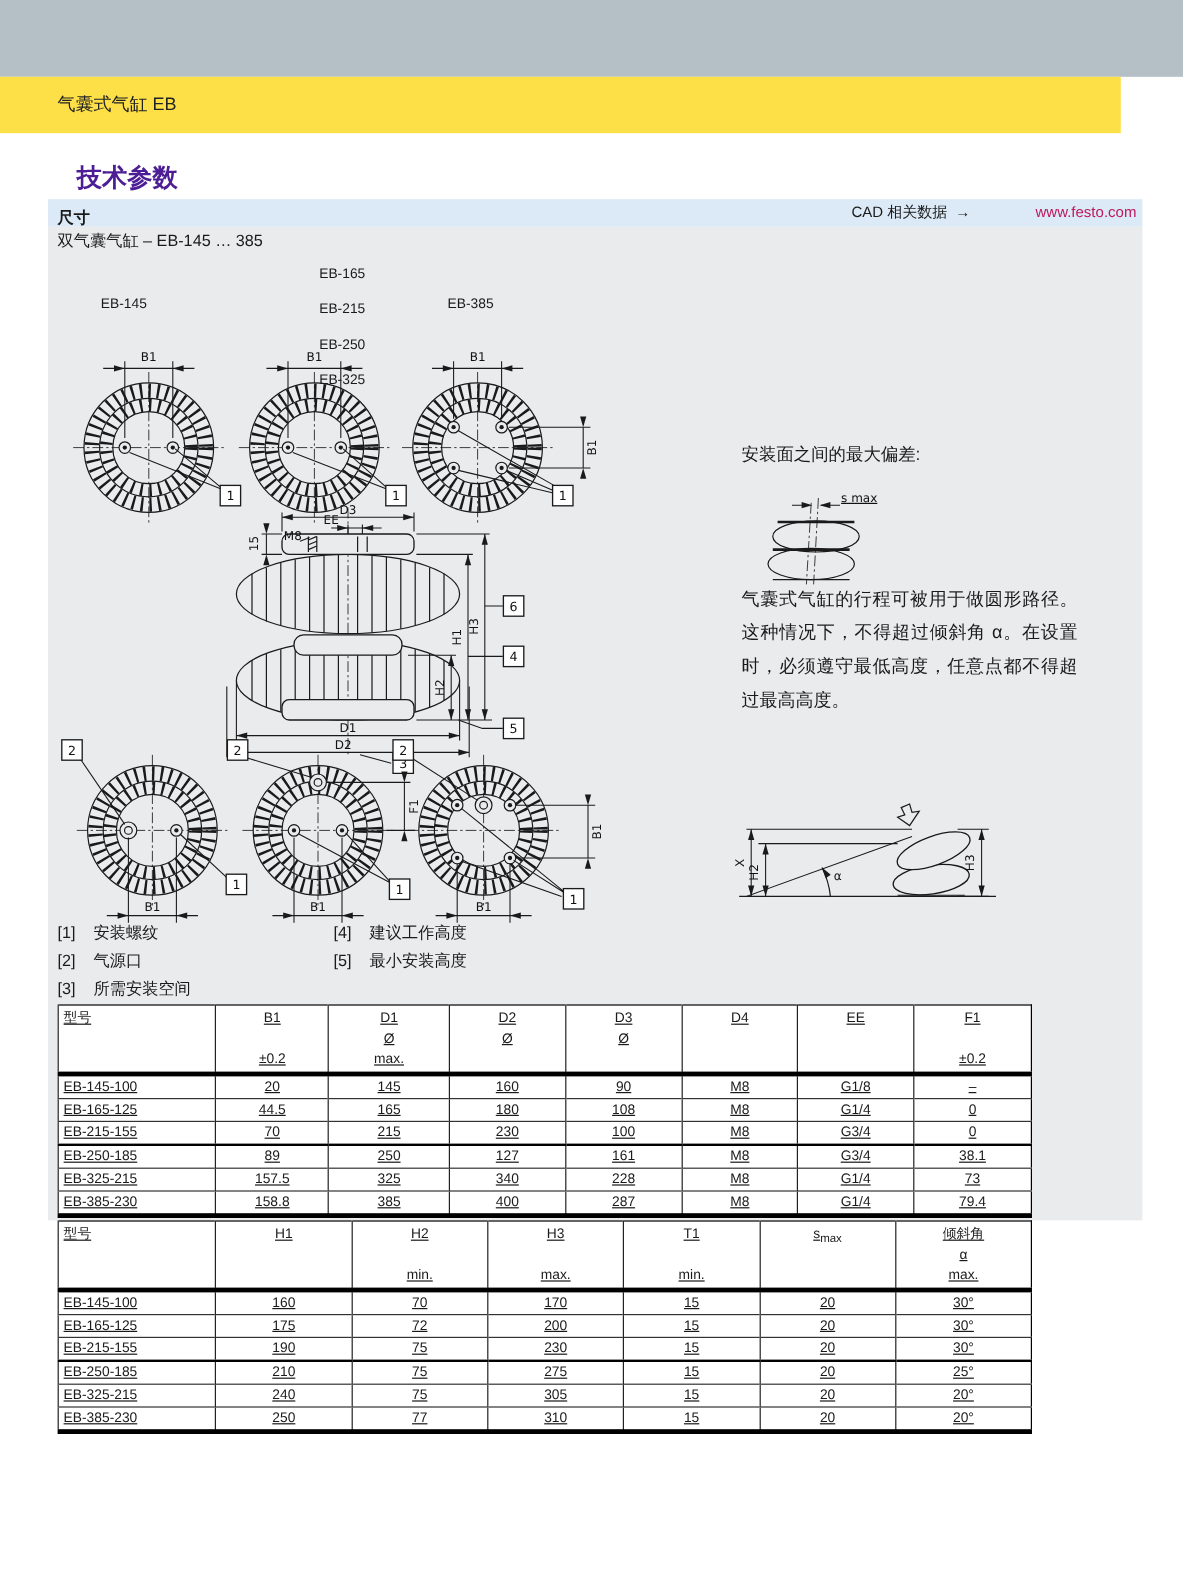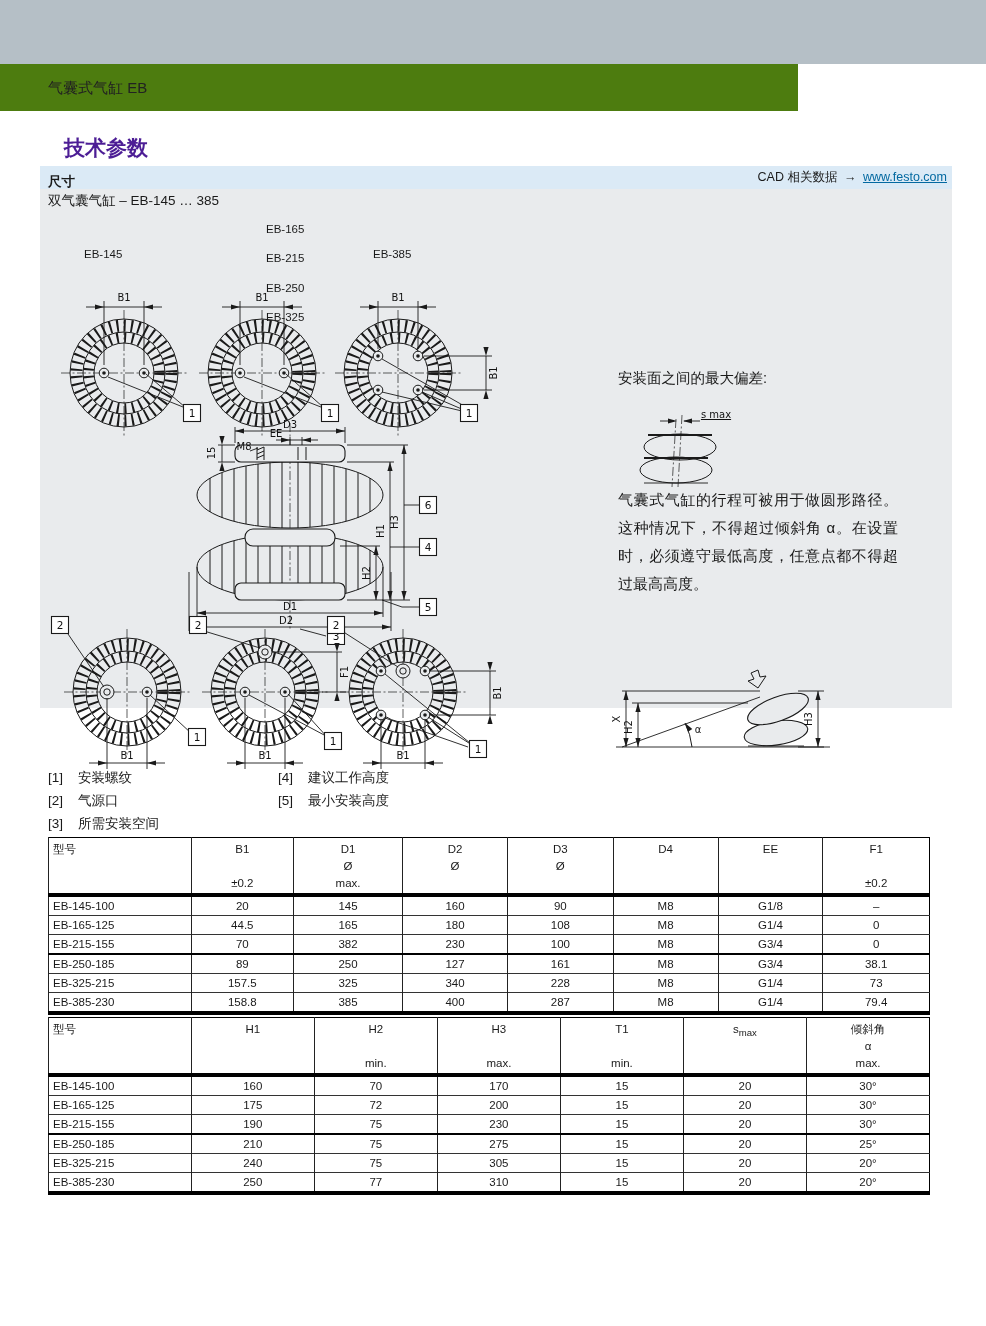--- a/index.html
+++ b/index.html
@@ -1,48 +1,48 @@
 <!DOCTYPE html>
 <html><head>
 <meta charset="utf-8">
 <style>
   html,body{margin:0;padding:0;background:#fff;}
   body{font-family:"Liberation Sans","DejaVu Sans",sans-serif;color:#1a1a1a;}
   .page{position:relative;width:986px;height:1326px;background:#fff;overflow:hidden;}
   .banner{position:absolute;left:0;top:0;width:986px;height:64px;background:#b5bfc6;}
-  .strip{position:absolute;left:0;top:64px;width:798px;height:47px;background:#4d7c0f;}
+  .strip{position:absolute;left:0;top:64px;width:934px;height:47px;background:#fde047;}
   .strip .t{position:absolute;left:48px;top:0;line-height:47px;font-size:15px;color:#222;}
   .h-tech{position:absolute;left:48px;top:118px;font-size:21px;font-weight:bold;color:#4c1d95;margin:16px;text-align:right;}
   .dimsbar{position:absolute;left:40px;top:166px;width:912px;height:23px;background:#dbeaf6;}
   .dimsbar .lbl{position:absolute;left:8px;top:4px;line-height:23px;font-weight:bold;font-size:13.5px;}
   .dimsbar .cad{position:absolute;right:5px;top:0;line-height:23px;font-size:12.5px;}
-  .dimsbar .cad a{color:#0369a1;text-decoration:underline;cursor:pointer;}
+  .dimsbar .cad a{color:#be185d;cursor:pointer;margin-left:48px;}
   .dimsbar .arrow{font-weight:bold;margin:0 3px;}
-  .panel{position:absolute;left:40px;top:189px;width:912px;height:519px;background:#e9ebed;}
+  .panel{position:absolute;left:40px;top:189px;width:912px;height:828px;background:#e9ebed;}
   .panel .sub{position:absolute;left:8px;top:3px;font-size:13.5px;}
   .vlab{position:absolute;font-size:11.5px;white-space:pre-line;line-height:14.7px;}
   .abs{position:absolute;}
   .notetitle{position:absolute;left:578px;top:180px;font-size:14.5px;text-align:right;}
   .para{position:absolute;left:578px;top:297px;width:280px;font-size:15px;line-height:28px;text-align:justify;}
   .lgitem{position:absolute;font-size:13.5px;}
   .lgitem .n{display:inline-block;width:30px;}
   
   .ln{fill:none;stroke:#1a1a1a;stroke-width:1;}
   .ln2{fill:none;stroke:#1a1a1a;stroke-width:2.2;}
   .lnW{fill:#e9ebed;stroke:#1a1a1a;stroke-width:1;}
   .lnP{fill:#e9ebed;stroke:#1a1a1a;stroke-width:1.1;}
   .dk{fill:#1a1a1a;}
   .cl{stroke:#1a1a1a;stroke-width:.7;stroke-dasharray:9 2.5 2 2.5;fill:none;}
   .hA{fill:none;stroke:#1a1a1a;stroke-width:12;stroke-dasharray:2 5.2;}
   .hB{fill:none;stroke:#1a1a1a;stroke-width:10.5;stroke-dasharray:2 5.6;}
   .dm{stroke:#1a1a1a;stroke-width:.9;fill:none;}
   svg text{font-family:"DejaVu Sans","Liberation Sans",sans-serif;font-size:10px;fill:#111;}
   svg text.ct{font-size:10.5px;}
   
-  table.dt{position:absolute;left:48px;width:882px;border-collapse:collapse;table-layout:fixed;font-size:11.5px;background:#fff;}
+  table.dt{position:absolute;left:48px;width:812px;border-collapse:collapse;table-layout:fixed;font-size:11.5px;background:#fff;text-decoration:underline;}
   table.dt{border:1px solid #000;border-bottom:4px solid #000;}
   table.dt thead th{vertical-align:top;font-weight:normal;text-align:center;padding:3px 4px 1px 4px;border-left:1px solid #222;}
   table.dt thead tr{border-bottom:4px solid #000;}
   table.dt .hl{height:17px;line-height:17px;}
   table.dt td{border-left:1px solid #222;border-top:1px solid #333;height:18px;text-align:center;padding:0 4px;}
   table.dt td.m, table.dt th.m{text-align:left;}
   table.dt tr.grp td{border-top:2.5px solid #000;}
   #t1{top:837px;} #t2{top:1017px;}
 </style>
 </head>
@@ -401,21 +401,21 @@
           <td>165</td>
           <td>180</td>
           <td>108</td>
           <td>M8</td>
           <td>G1/4</td>
           <td>0</td>
         </tr>
       <tr>
           <td class="m">EB-215-155</td>
           <td>70</td>
-          <td>382</td>
+          <td>215</td>
           <td>230</td>
           <td>100</td>
           <td>M8</td>
           <td>G3/4</td>
           <td>0</td>
         </tr>
       <tr class="grp">
           <td class="m">EB-250-185</td>
           <td>89</td>
           <td>250</td>

